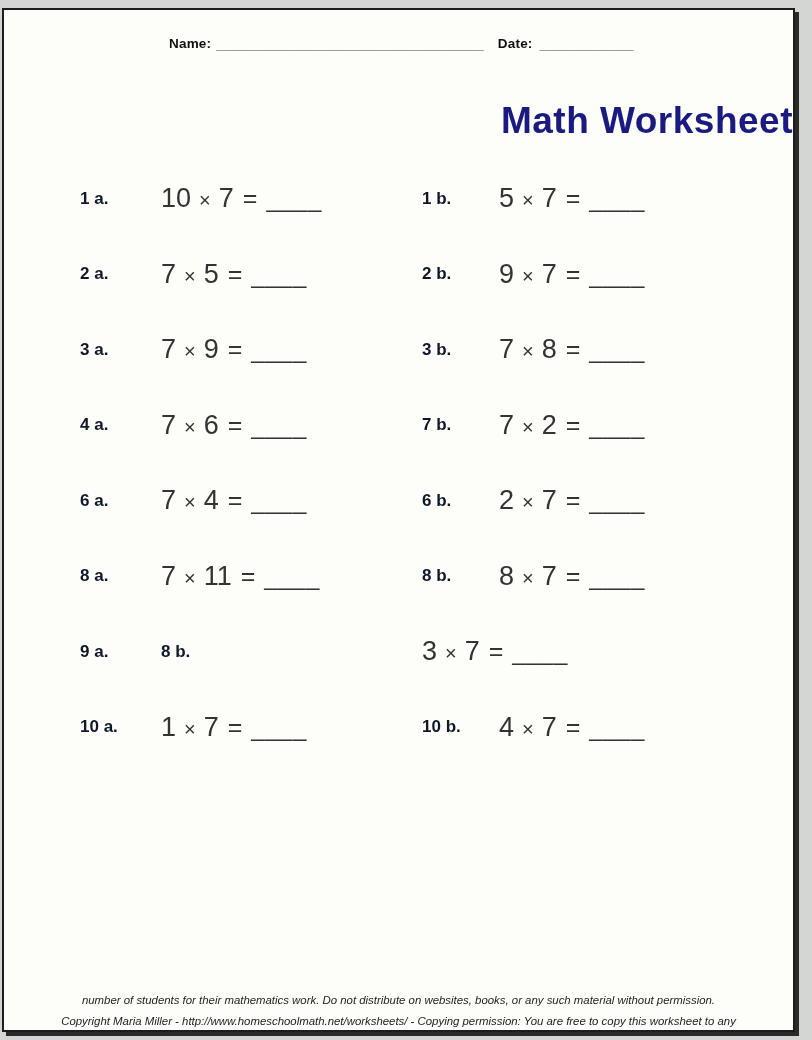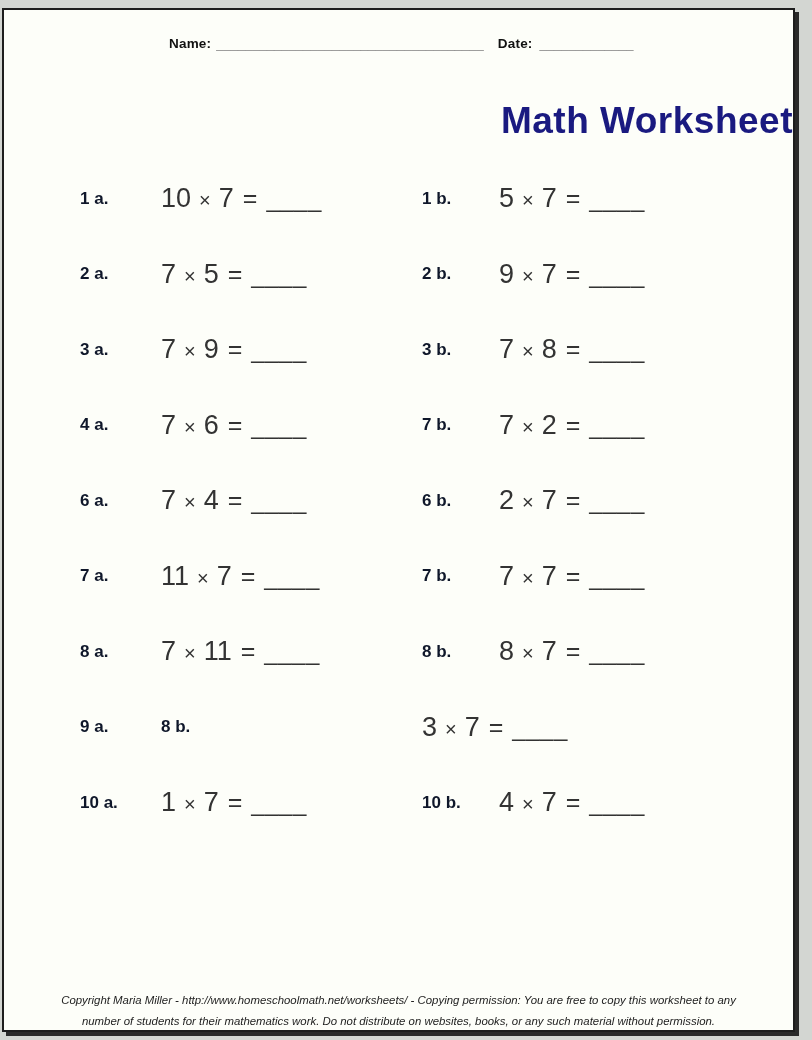--- a/index.html
+++ b/index.html
@@ -171,30 +171,20 @@
     <div class="prob-num">6 a.</div>
     <div class="problem">
       <span>7</span><span class="op">×</span><span>4</span><span class="eq">=</span><span class="blank">____</span>
     </div>
     <div class="prob-num">6 b.</div>
     <div class="problem">
       <span>2</span><span class="op">×</span><span>7</span><span class="eq">=</span><span class="blank">____</span>
     </div>
   </div>
 
-  <div class="prob-row">
-    <div class="prob-num">7 a.</div>
-    <div class="problem">
-      <span>11</span><span class="op">×</span><span>7</span><span class="eq">=</span><span class="blank">____</span>
-    </div>
-    <div class="prob-num">7 b.</div>
-    <div class="problem">
-      <span>7</span><span class="op">×</span><span>7</span><span class="eq">=</span><span class="blank">____</span>
-    </div>
-  </div>
 
   <div class="prob-row">
     <div class="prob-num">8 a.</div>
     <div class="problem">
       <span>7</span><span class="op">×</span><span>11</span><span class="eq">=</span><span class="blank">____</span>
     </div>
     <div class="prob-num">8 b.</div>
     <div class="problem">
       <span>8</span><span class="op">×</span><span>7</span><span class="eq">=</span><span class="blank">____</span>
     </div>
@@ -214,17 +204,17 @@
       <span>1</span><span class="op">×</span><span>7</span><span class="eq">=</span><span class="blank">____</span>
     </div>
     <div class="prob-num">10 b.</div>
     <div class="problem">
       <span>4</span><span class="op">×</span><span>7</span><span class="eq">=</span><span class="blank">____</span>
     </div>
   </div>
 </div>
 
   <div class="footer">
+    <div>number of students for their mathematics work. Do not distribute on websites, books, or any such material without permission.</div>
     <div>Copyright Maria Miller - http://www.homeschoolmath.net/worksheets/ - Copying permission: You are free to copy this worksheet to any</div>
-    <div>number of students for their mathematics work. Do not distribute on websites, books, or any such material without permission.</div>
   </div>
 
 </div>
 
 </body></html>

